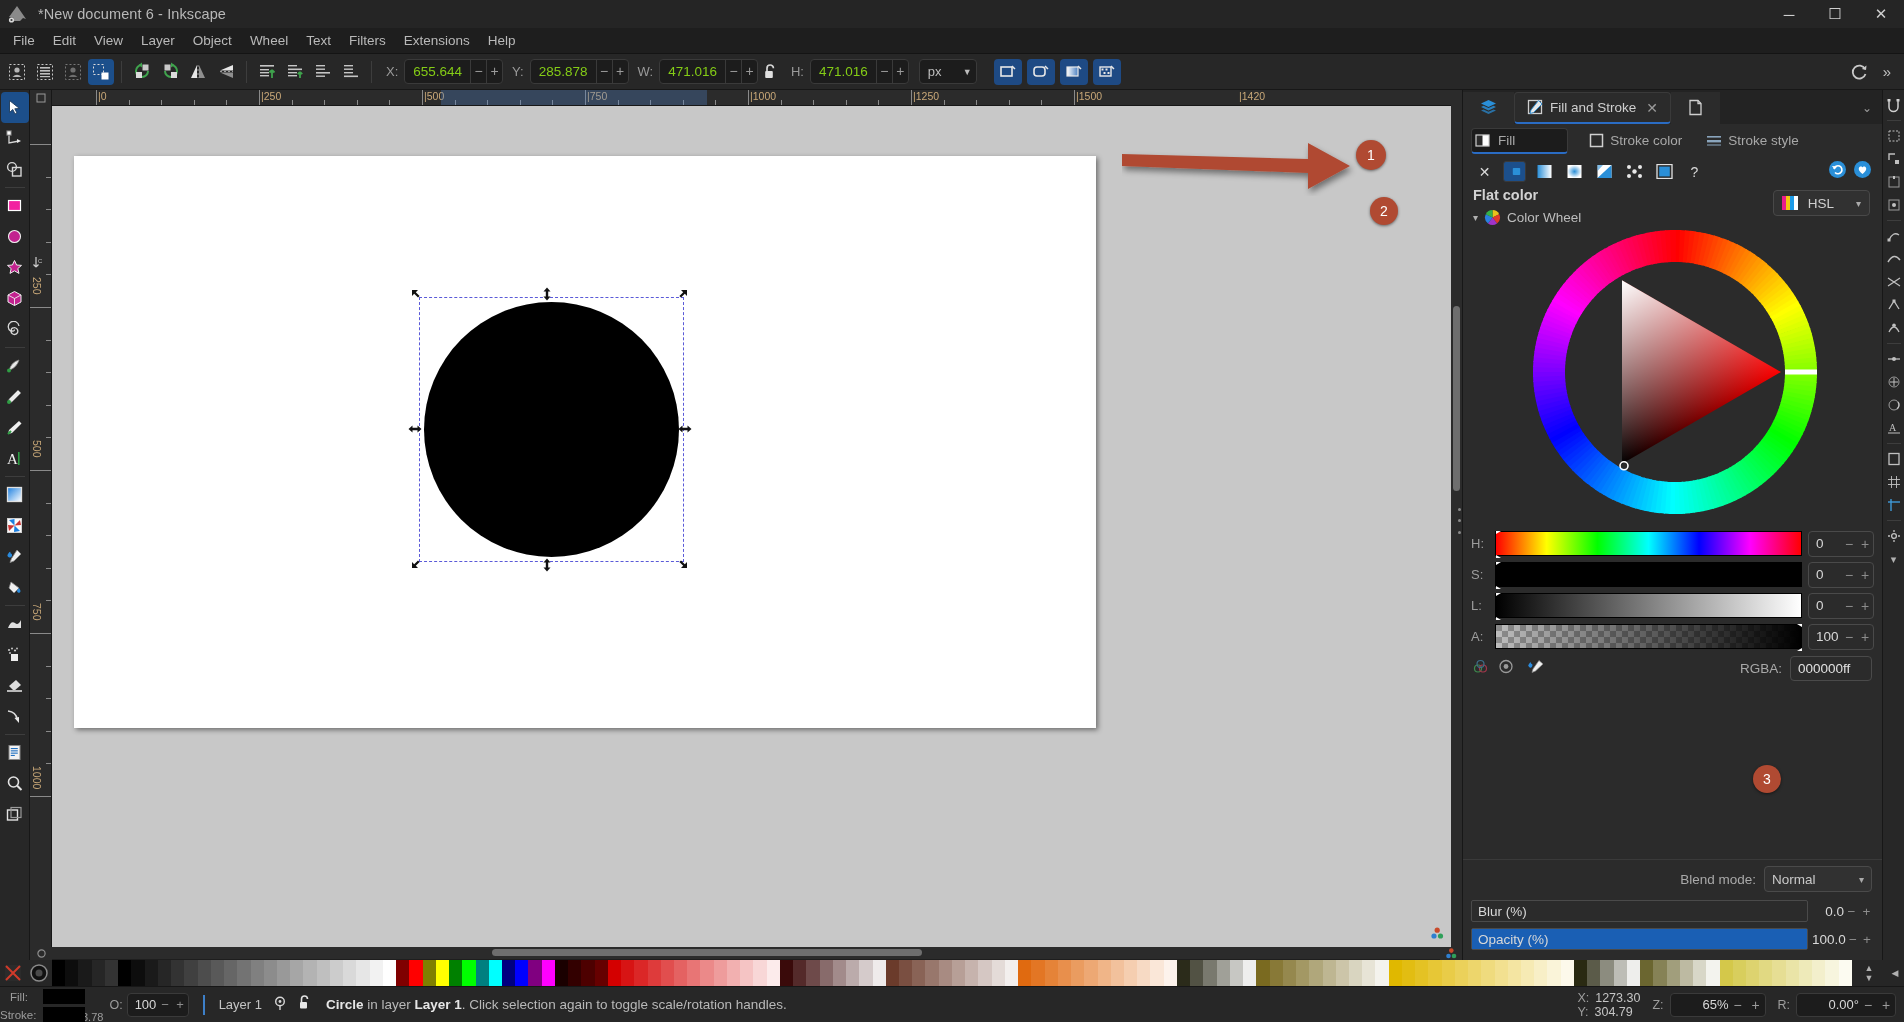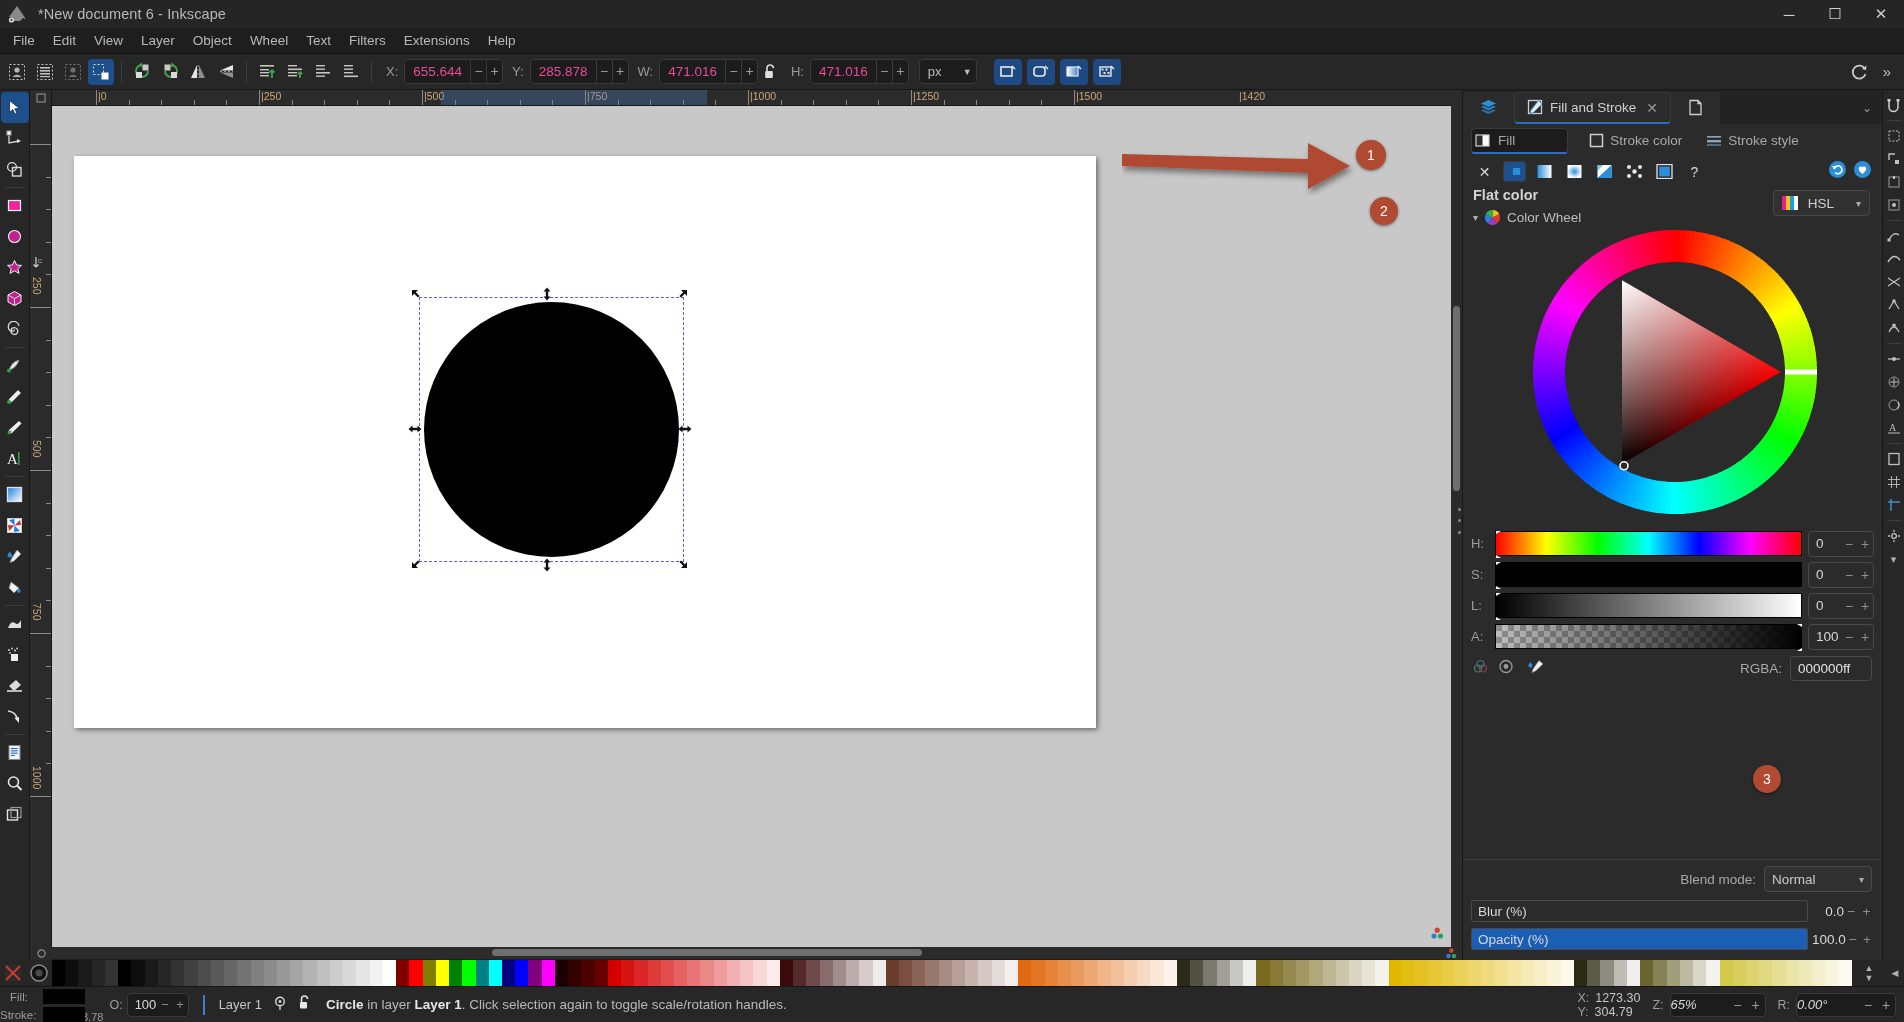--- a/index.html
+++ b/index.html
@@ -44,21 +44,21 @@
     align-items: center; justify-content: center; position: relative;
   }
   .tbtn.active { background: #1c4f8b; }
   .tbsep { width: 1px; height: 22px; background: #3d3d3d; margin: 0 5px; }
 
   .fieldlbl { color: #9a9a9a; font-size: 13px; margin: 0 4px 0 7px; }
   .spin {
     height: 25px; background: #1c1c1c; border: 1px solid #3a3a3a; border-radius: 4px;
     display: flex; align-items: center; overflow: hidden;
   }
-  .spin .val { color: #ec4899; font-size: 13.5px; padding: 0 8px; min-width: 62px; }
+  .spin .val { color: #84cc16; font-size: 13.5px; padding: 0 8px; min-width: 62px; }
   .spin .mi, .spin .pl {
     width: 16px; text-align: center; color: #9b9b9b; font-size: 14px;
     border-left: 1px solid #3a3a3a; height: 25px; line-height: 24px;
   }
   .sel {
     height: 25px; background: #1c1c1c; border: 1px solid #3a3a3a; border-radius: 4px;
     display: flex; align-items: center; padding: 0 4px 0 8px; color: #bdbdbd; font-size: 13px; gap: 8px;
   }
   .lockbtn { width: 22px; display:flex; align-items:center; justify-content:center; }
 
@@ -218,21 +218,21 @@
   .opbox .m,.opbox .p{width:15px;text-align:center;color:#8d8d8d;}
   .layerinfo { display:flex; align-items:center; gap:10px; margin-left:14px; }
   .layerinfo .nm { color:#c5c5c5; font-size:13px; }
   .statusmsg { margin-left: 14px; color:#b9b9b9; font-size:13.5px; }
   .statusmsg b { color:#e6e6e6; }
   .coords { margin-left:auto; display:flex; align-items:center; gap:6px; padding-right: 8px;}
   .coords .cx { color:#9d9d9d; font-size:12.5px; }
   .coords .cv { color:#c5c5c5; font-size:12.5px; }
   .zbox { width:96px;height:24px;background:#1c1c1c;border:1px solid #3a3a3a;border-radius:4px;
           display:flex;align-items:center;color:#d8d8d8;font-size:13px;}
-  .zbox .v{flex:1 1 auto;text-align:left;font-style:italic;}
+  .zbox .v{flex:1 1 auto;text-align:right;}
   .zbox .m,.zbox .p{width:18px;text-align:center;color:#9b9b9b;font-size:14px;}
 
   
   .badge {
     position: absolute; border-radius: 50%; background: #b04a32; color: #fff;
     display: flex; align-items: center; justify-content: center;
     font-size: 14px; z-index: 60; box-shadow: 0 1px 3px rgba(0,0,0,.5);
   }
   .bigarrow { position: absolute; z-index: 55; }
 </style>

